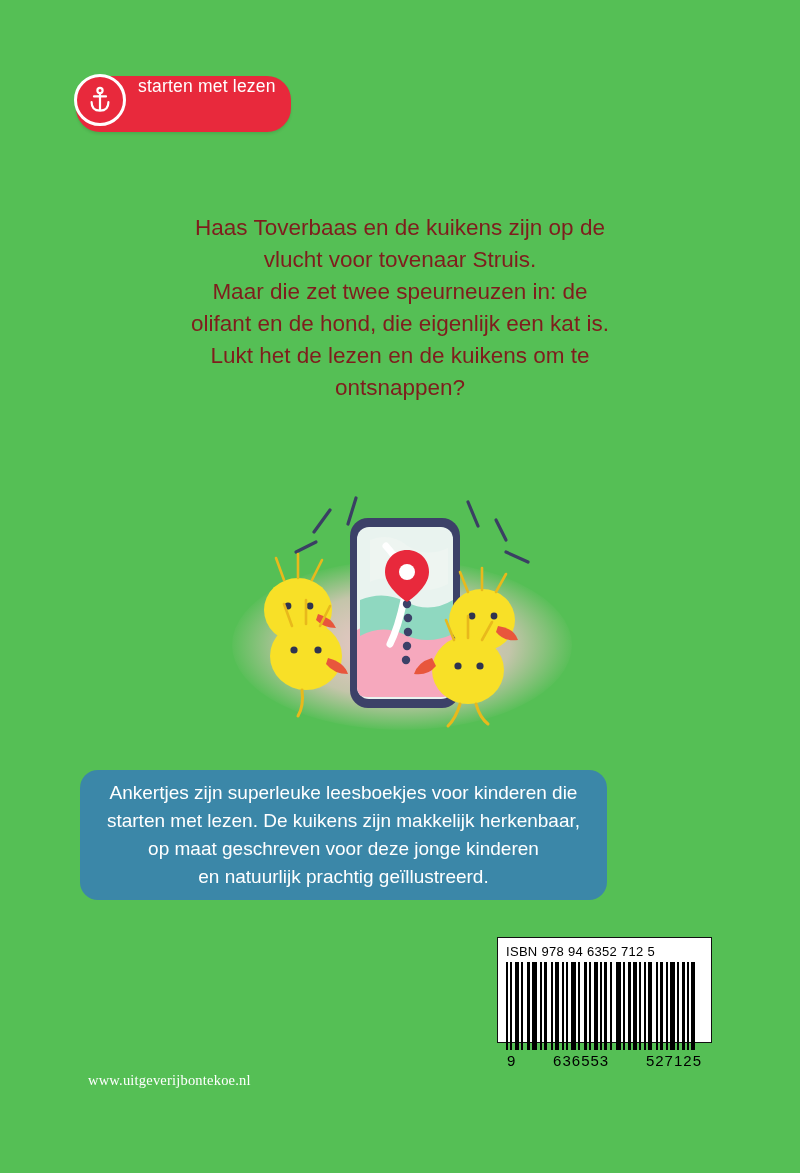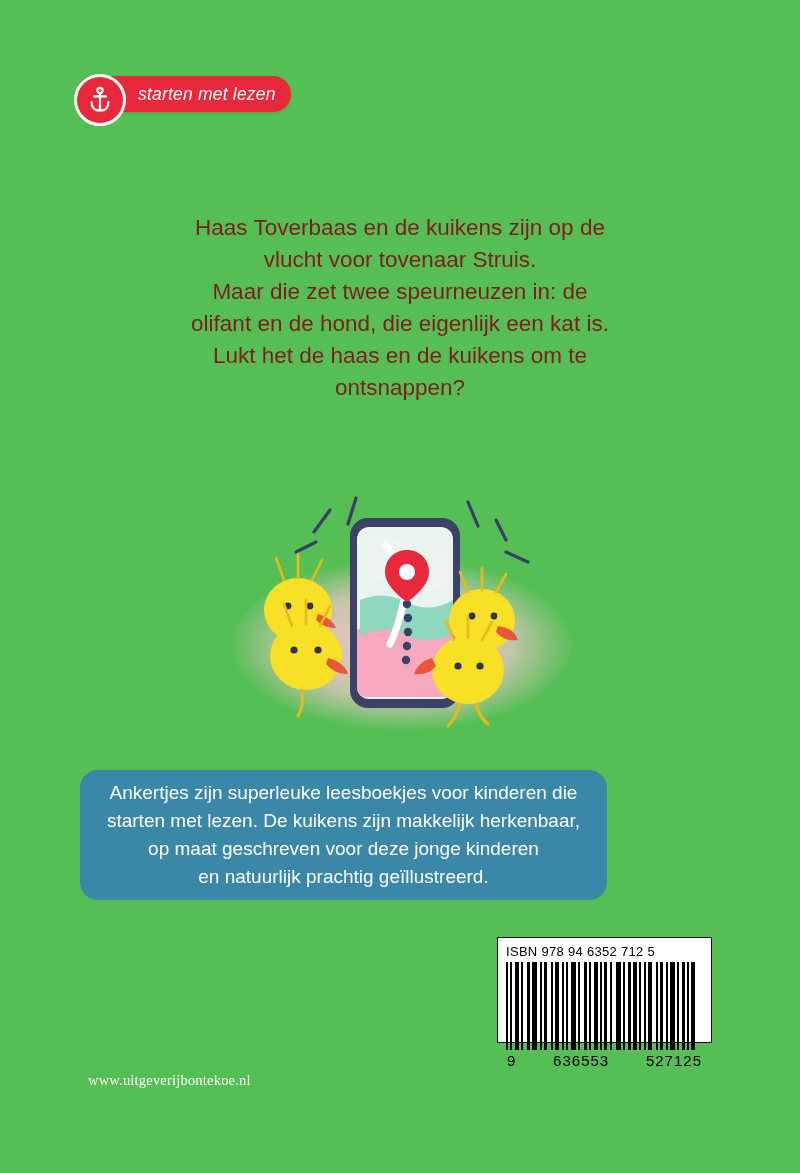--- a/index.html
+++ b/index.html
@@ -19,27 +19,25 @@
     inset: 0;
     background: #55bf55;
   }
 
   
   .logo-badge {
     position: absolute;
     left: 76px;
     top: 76px;
     width: 215px;
-    height: 36px;
+    height: 56px;
     background: #e8293c;
     border-radius: 24px;
     display: flex;
-    align-items: center;
     box-shadow: 0 2px 3px rgba(0,0,0,0.10);
-    font-style: italic;
   }
   .logo-circle {
     position: absolute;
     left: -2px;
     top: -2px;
     width: 52px;
     height: 52px;
     border-radius: 50%;
     background: #e8293c;
     border: 3px solid #ffffff;
@@ -178,21 +176,21 @@
       </svg>
     </div>
     <span class="logo-text">starten met lezen</span>
   </div>
 
   <div class="blurb">
     <p>Haas Toverbaas en de kuikens zijn op de</p>
     <p>vlucht voor tovenaar Struis.</p>
     <p>Maar die zet twee speurneuzen in: de</p>
     <p>olifant en de hond, die eigenlijk een kat is.</p>
-    <p>Lukt het de haas en de kuikens om te</p>
+    <p>Lukt het de lezen en de kuikens om te</p>
     <p>ontsnappen?</p>
   </div>
 
   <div class="illus">
     <div class="glow"></div>
     <svg width="380" height="270" viewBox="0 0 380 270" aria-hidden="true">
 
       <g stroke="#3a3f63" stroke-width="3.2" stroke-linecap="round">
         <line x1="120" y1="30" x2="104" y2="52"></line>
         <line x1="146" y1="18" x2="138" y2="44"></line>

